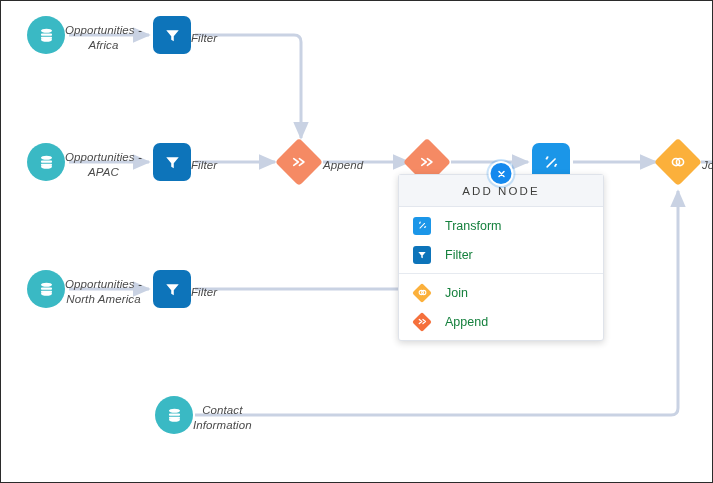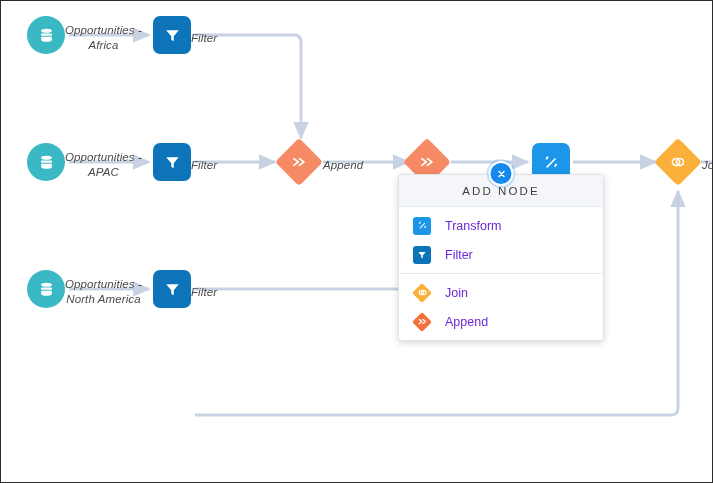--- a/index.html
+++ b/index.html
@@ -185,21 +185,21 @@
   }
   .mi-dia.join   { background: #fbb03b; }
   .mi-dia.append { background: #f5703c; }
   .mi-dia-glyph {
     position: absolute;
     left: 0; top: 0; width: 100%; height: 100%;
     display: flex; align-items: center; justify-content: center;
   }
   .menu-label {
     font-size: 12.5px;
-    color: #6d28d9;
+    color: #15803d;
   }
 </style>
 </head>
 <body>
 
 <div id="app">
   <div class="canvas">
 
     <svg class="edges" viewBox="0 0 713 483">
       <defs>
@@ -362,20 +362,35 @@
         <span class="diamond-glyph">
           <svg width="20" height="20" viewBox="0 0 24 24" fill="none" stroke="#ffffff" stroke-width="1.9">
             <circle cx="9.6" cy="12" r="4.3"></circle>
             <circle cx="14.4" cy="12" r="4.3"></circle>
           </svg>
         </span>
       </div>
       <div class="node-label">Join</div>
     </div>
 
+    <div class="node" style="left:154px; top:395px;">
+      <div class="node-shape">
+        <div class="shape-dataset"></div>
+        <span class="diamond-glyph">
+          <svg width="19" height="19" viewBox="0 0 24 24" fill="#ffffff">
+            <ellipse cx="12" cy="6" rx="7" ry="2.6"></ellipse>
+            <rect x="5" y="9.6" width="14" height="2.6" rx="1.1"></rect>
+            <rect x="5" y="13.6" width="14" height="2.6" rx="1.1"></rect>
+            <ellipse cx="12" cy="17.4" rx="7" ry="2.6"></ellipse>
+          </svg>
+        </span>
+      </div>
+      <div class="node-label">Contact
+Information</div>
+    </div>
 
     <div class="popup">
       <div class="popup-close">
         <svg width="10" height="10" viewBox="0 0 24 24" fill="none" stroke="#ffffff" stroke-width="3.6" stroke-linecap="round">
           <path d="M6 6 L18 18 M18 6 L6 18"></path>
         </svg>
       </div>
       <div class="popup-header">
         <span class="popup-title">ADD NODE</span>
       </div>

